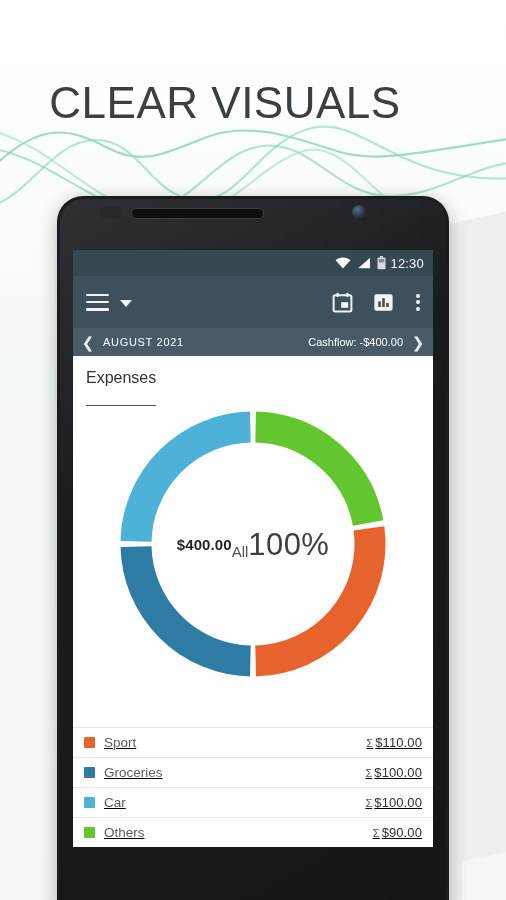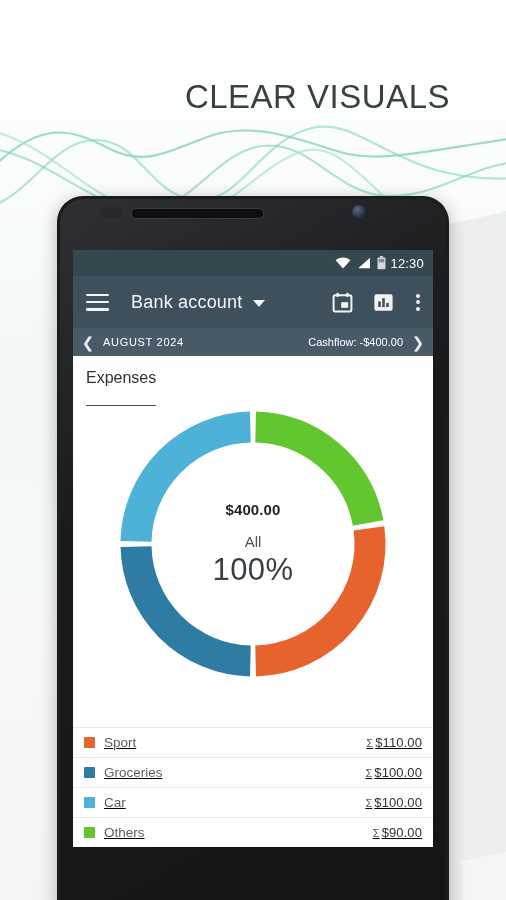--- a/index.html
+++ b/index.html
@@ -31,22 +31,22 @@
     height: 340px;
     pointer-events: none;
   }
 
   
   .headline {
     position: absolute;
     top: 78px;
     left: 0;
     width: 450px;
-    text-align: right;
-    font-size: 33px;
+    text-align: center;
+    font-size: 44px;
     letter-spacing: 0.5px;
     color: #3a3f43;
     font-weight: 400;
     font-family: "Liberation Sans", sans-serif;
     z-index: 5;
   }
 
   
   .slab {
     position: absolute;
@@ -238,21 +238,21 @@
     height: 278px;
   }
   .chartwrap svg { display: block; }
 
   .donut-center {
     position: absolute;
     left: 0; top: 0;
     width: 278px;
     height: 278px;
     display: flex;
-    flex-direction: column;
+    flex-direction: row;
     align-items: center;
     justify-content: center;
     pointer-events: none;
   }
   .dc-amount { font-size: 15px; font-weight: bold; color: #1f2326; letter-spacing: 0.1px; }
   .dc-label { font-size: 15px; color: #4d5256; margin-top: 15px; font-weight: 400; }
   .dc-pct { font-size: 31px; color: #3a3f43; margin-top: 2px; font-weight: 300; letter-spacing: 0.4px; }
 
   
   .legend {
@@ -336,21 +336,20 @@
       </span>
       <span class="sb-time">12:30</span>
     </div>
 
     <div class="toolbar">
       <div class="hamburger">
         <span></span>
           <span></span>
           <span></span>
       </div>
-      <div class="tb-title">Bank account</div>
       <div class="caret-down"></div>
       <div class="tb-spacer"></div>
       <div class="tb-action">
         <svg width="21" height="21" viewBox="0 0 21 21">
           <rect x="1.6" y="3.2" width="17.8" height="16.2" rx="1.6" fill="none" stroke="#f2f4f5" stroke-width="2"></rect>
           <rect x="4.4" y="0.8" width="2.4" height="4.2" rx="1" fill="#f2f4f5"></rect>
           <rect x="14.2" y="0.8" width="2.4" height="4.2" rx="1" fill="#f2f4f5"></rect>
           <rect x="9.2" y="10.2" width="7" height="5.6" fill="#f2f4f5"></rect>
         </svg>
       </div>
@@ -364,21 +363,21 @@
       </div>
       <div class="kebab">
         <i></i>
           <i></i>
           <i></i>
       </div>
     </div>
 
     <div class="datebar">
       <div class="db-chevron">❮</div>
-      <div class="db-month">AUGUST 2024</div>
+      <div class="db-month">AUGUST 2021</div>
       <div class="db-spacer"></div>
       <div class="db-cash">Cashflow: -$400.00</div>
       <div class="db-chevron">❯</div>
     </div>
 
     <div class="content">
 
       <div class="section-title">Expenses</div>
 
       <div class="chartwrap">

